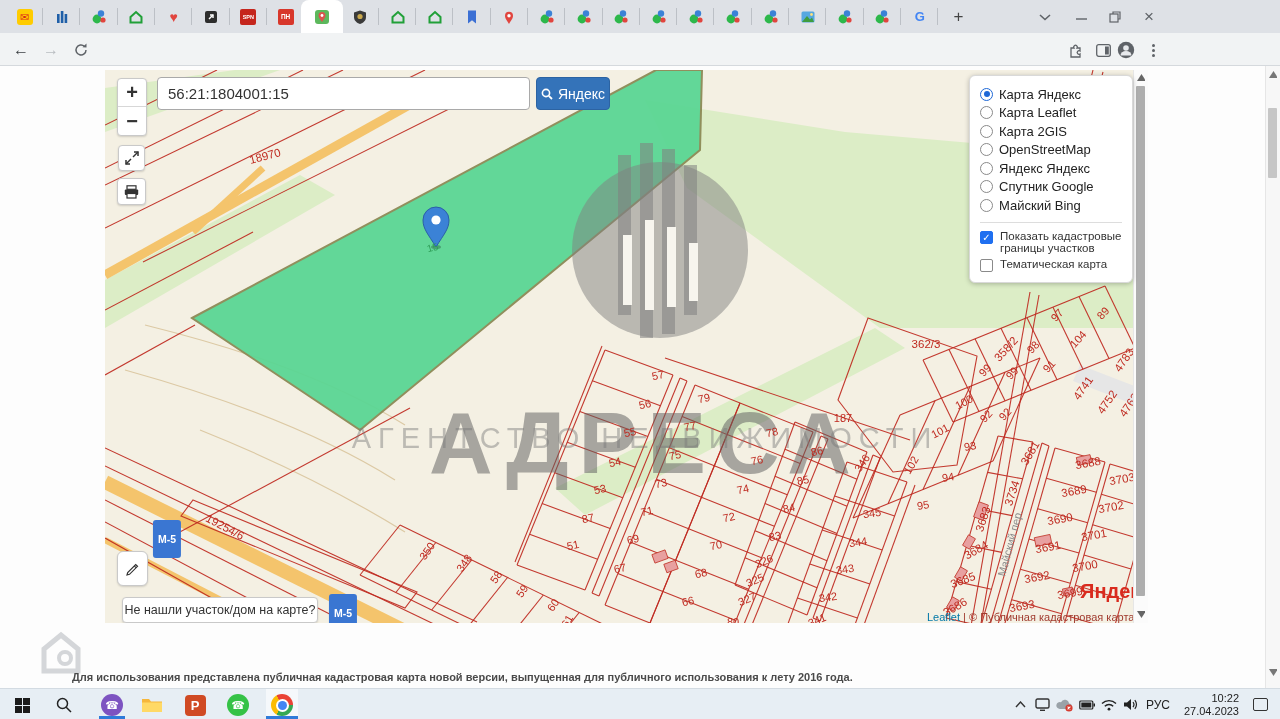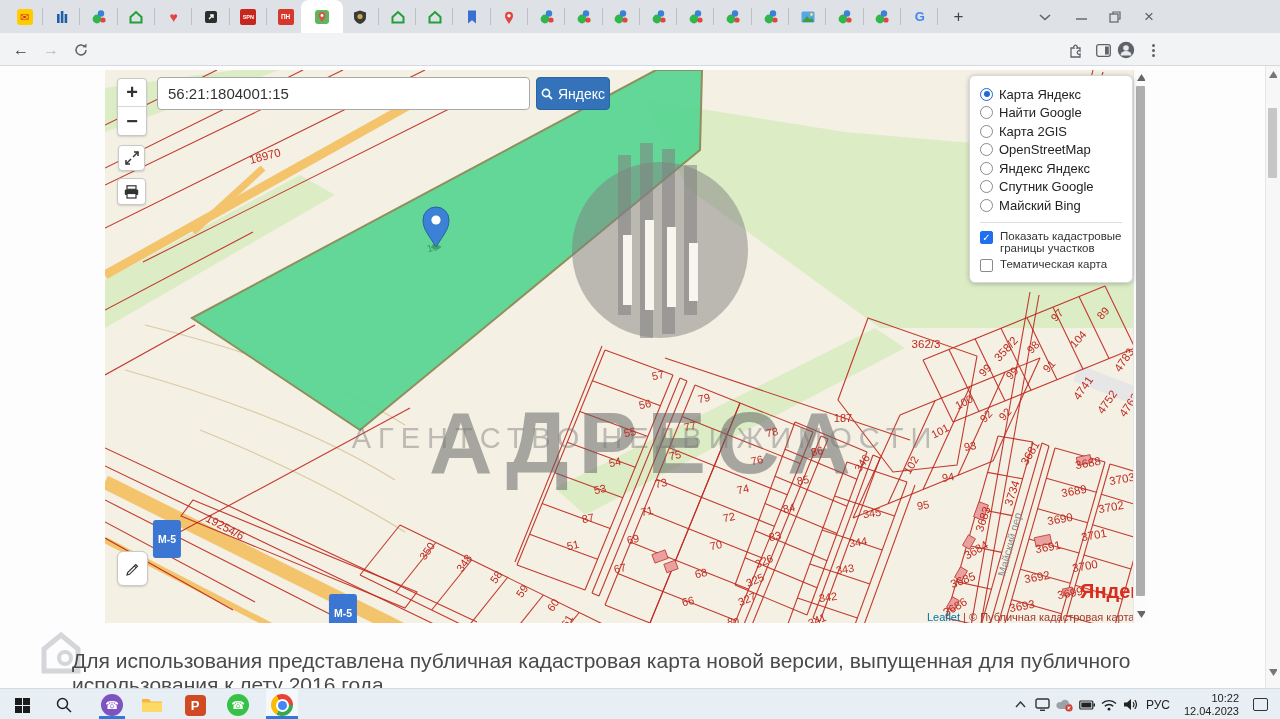--- a/index.html
+++ b/index.html
@@ -46,21 +46,21 @@
   .ldiv { height:1px; background:#ddd; margin:7px 0; }
   .crow { display:flex; align-items:flex-start; gap:7px; font-size:11.5px; color:#333; margin-top:4px; }
   .cbox { width:13px; height:13px; border:1px solid #8a8a8a; border-radius:2px; background:#fff; flex:0 0 13px; margin-top:1px; display:flex; align-items:center; justify-content:center; }
   .cbox.on { background:#1f6ff0; border-color:#1f6ff0; color:#fff; font-size:10px; }
   #notfound { position:absolute; left:17px; top:527px; width:196px; height:26px; background:#fff; border:1px solid #c9c9c9; border-radius:4px; font-size:12.5px; color:#333; display:flex; align-items:center; justify-content:center; box-shadow:0 1px 2px rgba(0,0,0,.12); }
   #pencilbtn { left:12px; top:481px; width:31px; height:35px; border-radius:6px; font-size:16px; }
   #yalogo { position:absolute; left:975px; top:510px; font-size:20px; font-weight:bold; color:#d92b1e; }
   #attrib { position:absolute; left:822px; top:541px; font-size:11px; white-space:nowrap; }
   #attrib .lf { color:#0078a8; }
   #attrib .rest { color:#a03a2e; }
-  #infotext { position:absolute; left:72px; top:583px; font-size:21px; color:#4a4a4a; }
+  #infotext { position:absolute; left:72px; top:605px; font-size:11px; color:#4a4a4a;font-weight:bold; }
   #domclick { position:absolute; left:40px; top:565px; display:flex; align-items:center; gap:6px; color:rgba(150,156,162,.40); font-size:30px; font-weight:600; }
   .scroll { position:absolute; background:#fbfbfb; border-left:1px solid #e6e6e6; }
   .thumb { position:absolute; left:2px; width:9px; background:#aeaeae; border-radius:1px; }
   .sarr { position:absolute; left:3px; width:8px; height:8px; color:#666; }
   
   #taskbar { position:absolute; left:0; top:688px; width:1280px; height:31px; background:#e7eef4; border-top:1px solid #d3dbe2; }
   .tbi { position:absolute; top:3px; width:26px; height:26px; display:flex; align-items:center; justify-content:center; }
   #chromehl { position:absolute; left:266px; top:0; width:32px; height:31px; background:rgba(255,255,255,.6); }
   .runline { position:absolute; bottom:0; height:3px; background:#2f7bd9; }
   #tray { position:absolute; right:0; top:0; height:31px; display:flex; align-items:center; }
@@ -628,21 +628,21 @@
     </div>
 
     <div id="layers">
       <div id="layer-radios">
           <div class="lrow">
             <span class="radio sel"></span>
             <span>Карта Яндекс</span>
           </div>
           <div class="lrow">
             <span class="radio"></span>
-            <span>Найти Google</span>
+            <span>Карта Leaflet</span>
           </div>
           <div class="lrow">
             <span class="radio"></span>
             <span>Карта 2GIS</span>
           </div>
           <div class="lrow">
             <span class="radio"></span>
             <span>OpenStreetMap</span>
           </div>
           <div class="lrow">
@@ -664,20 +664,21 @@
             <span class="cbox on">✓</span>
             <span style="max-width:125px">Показать кадастровые границы участков</span>
           </div>
           <div class="crow">
             <span class="cbox"></span>
             <span style="max-width:125px">Тематическая карта</span>
           </div>
         </div>
     </div>
 
+    <div id="notfound">Не нашли участок/дом на карте?</div>
 
     <div id="yalogo">Яндекс</div>
     <div id="attrib">
       <span class="lf">Leaflet</span><span class="rest"> | © Публичная кадастровая карта ©</span>
     </div>
 
     <div class="scroll" style="left:1028px; top:0; width:15px; height:553px">
       <svg class="sarr" style="top:4px" width="9" height="8">
           <polygon points="4.5,0 9,7 0,7" fill="#666"></polygon>
         </svg>
@@ -783,17 +784,17 @@
     </div>
     <div class="trayic">
       <svg width="15" height="13">
           <polygon points="1,4.5 4,4.5 8,1 8,12 4,8.5 1,8.5" fill="#222"></polygon>
           <path d="M10 4 a4 4 0 0 1 0 5 M11.8 2.2 a7 7 0 0 1 0 8.6" fill="none" stroke="#222" stroke-width="1.2"></path>
         </svg>
     </div>
     <div id="lang">РУС</div>
     <div id="clock">
       <div>10:22</div>
-      <div>12.04.2023</div>
+      <div>27.04.2023</div>
     </div>
     <div id="notifbox"></div>
   </div>
 </div>
 
 </body></html>

